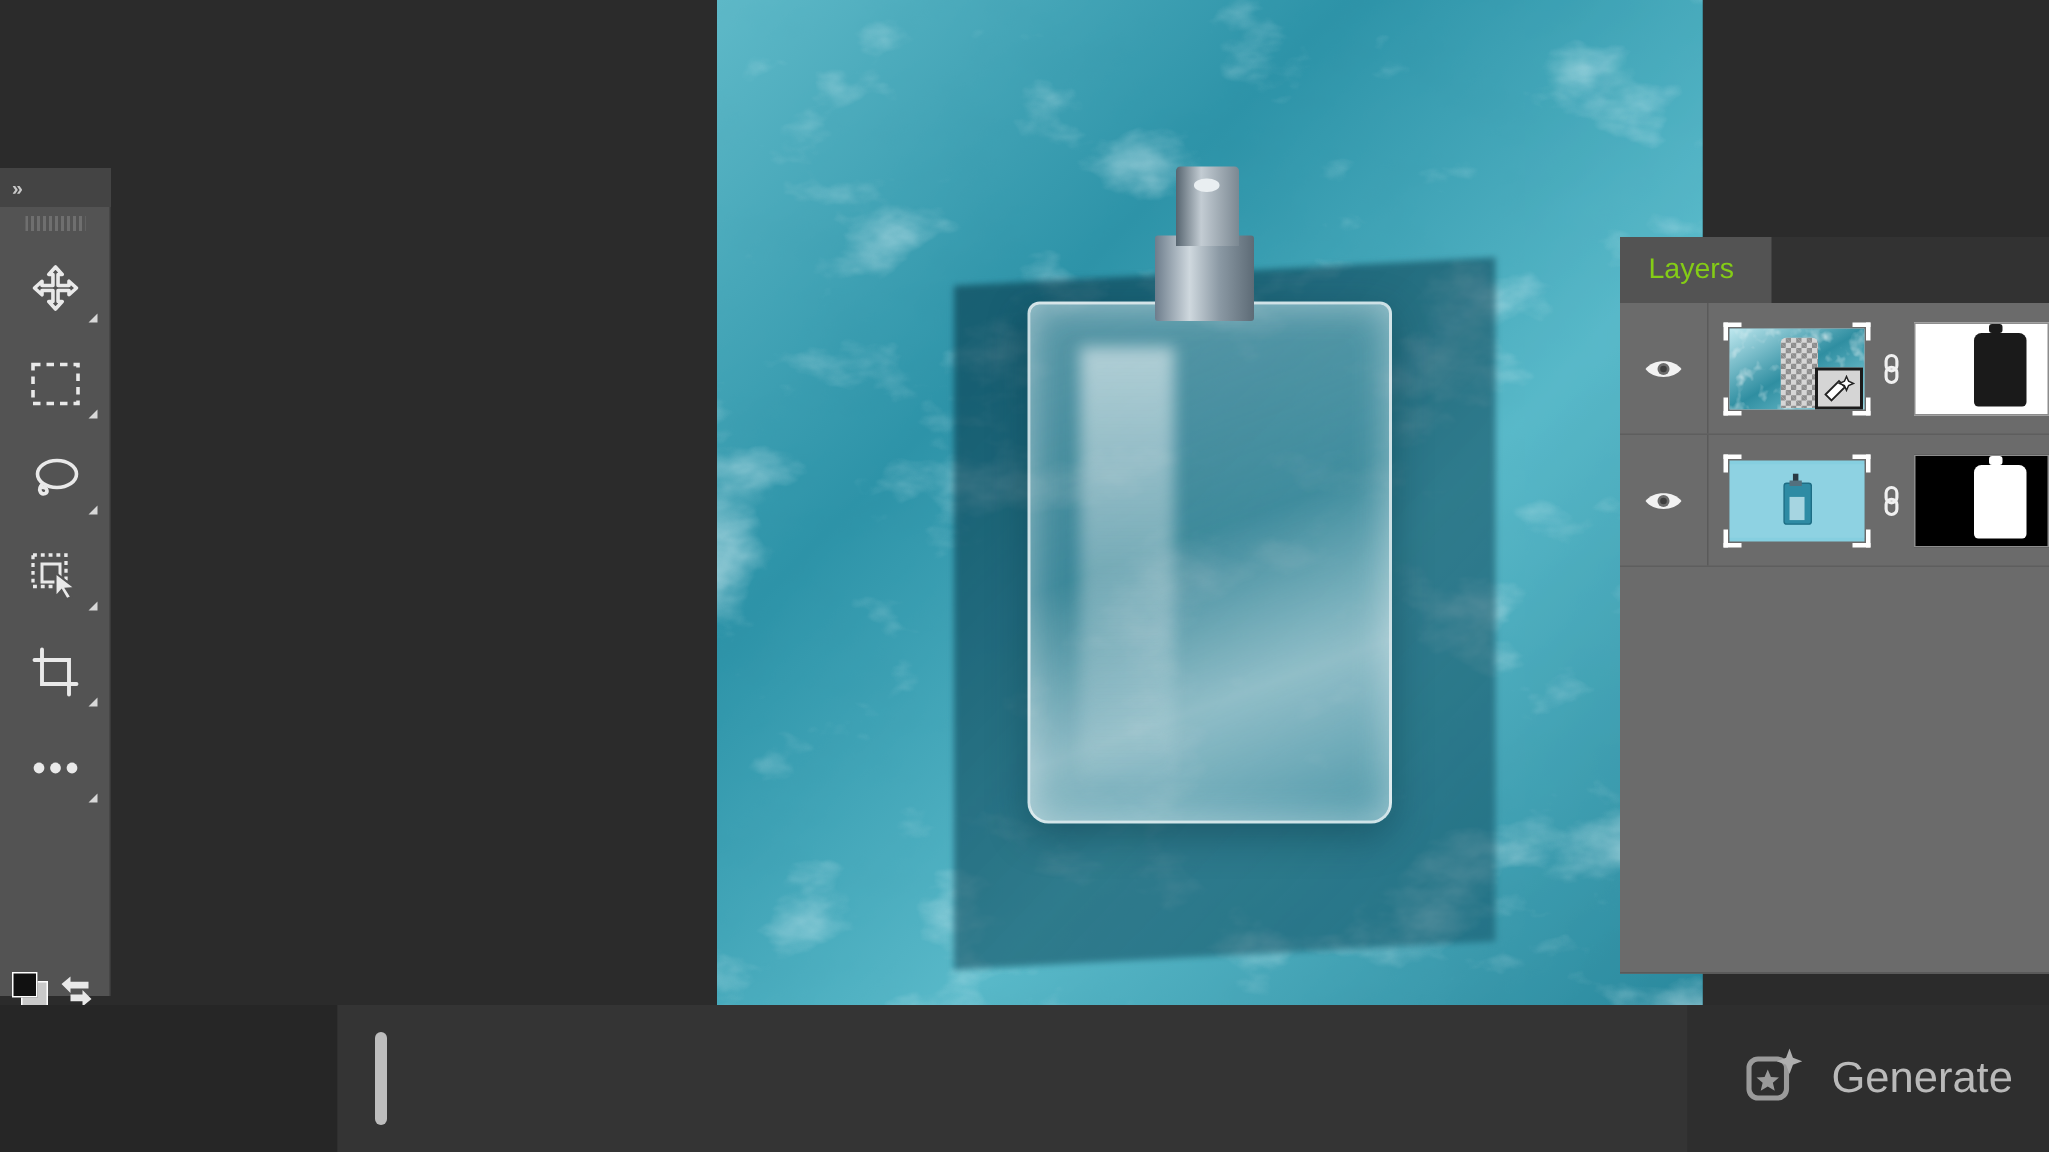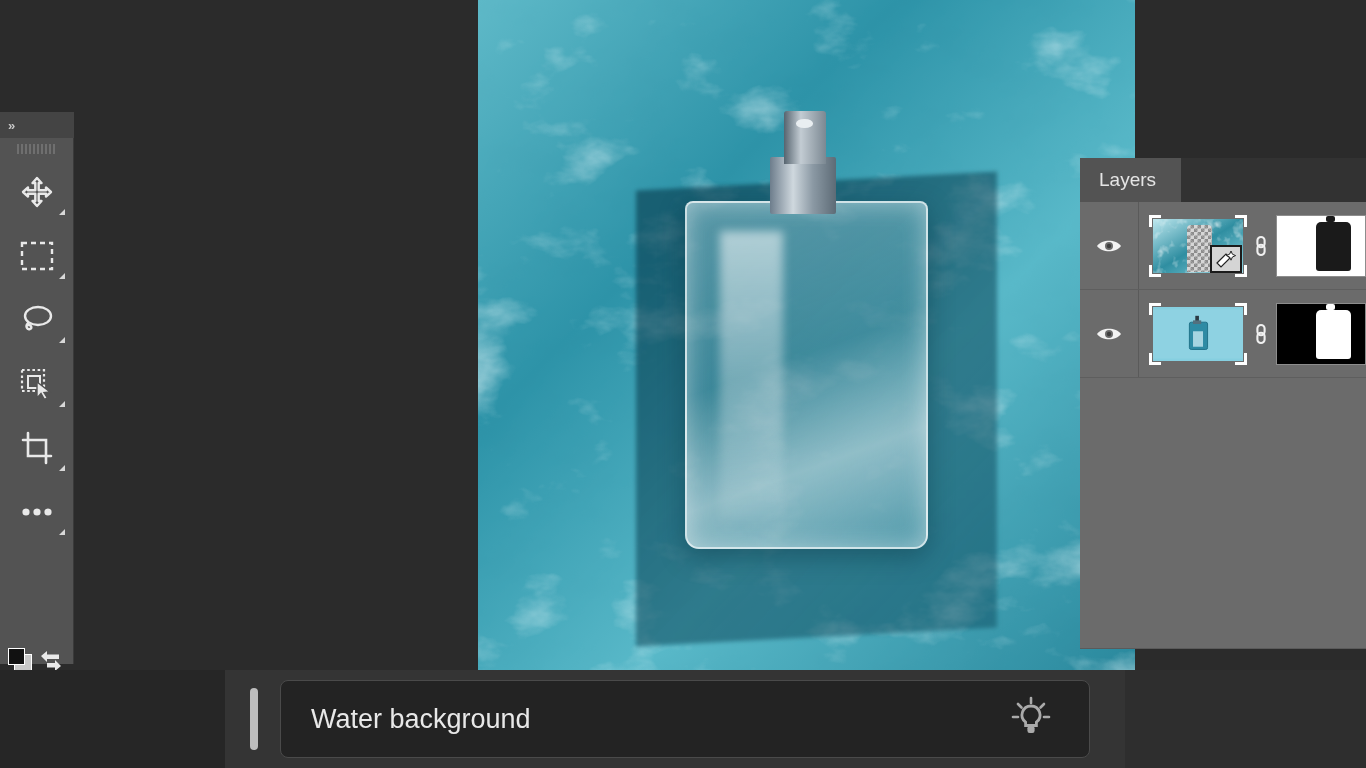--- a/index.html
+++ b/index.html
@@ -71,21 +71,21 @@
       background:linear-gradient(90deg,#56646f,#c3ccd3 40%,#7b8892);
       border-radius:3px 3px 0 0; }
   .nozzle:after { content:""; position:absolute; left:30%; top:16%; width:38%; height:16%;
       background:#e9eef1; border-radius:50%; }
 
   
   .layers-panel { position:absolute; left:1080px; top:158px; width:286px; height:447px; }
   .panel-tabs { height:44px; background:#323232; display:flex; align-items:stretch; }
   .panel-tab { width:101px; background:#535353; display:flex; align-items:center;
                padding-left:19px; }
-  .panel-tab span { color:#e5e5e5; font-size:19px; }
+  .panel-tab span { color:#84cc16; font-size:19px; }
   .layer-body { background:#6b6b6b; }
   .layer-row { height:88px; display:flex; align-items:center;
                border-bottom:1px solid #5e5e5e; }
   .eye-cell { width:64px; display:flex; align-items:center; justify-content:center;
               border-right:1px solid #5a5a5a; height:100%; }
   .thumb { position:relative; width:107px; height:62px; margin-left:10px; }
   .thumb-inner { position:absolute; inset:4px; overflow:hidden; background:#9bd3e0; }
   .corner { position:absolute; width:12px; height:12px; border:3px solid #fff; }
   .c-tl { left:0; top:0; border-right:none; border-bottom:none; }
   .c-tr { right:0; top:0; border-left:none; border-bottom:none; }
@@ -366,32 +366,28 @@
       </div>
     </div>
   </div>
 
   <div class="bottombar">
     <div class="dark-left"></div>
 
     <div class="prompt-shell">
       <div class="drag-grip"></div>
 
-      <div class="prompt-field">
-        <span class="prompt-text">Water background</span>
-        <span class="bulb">
-          <svg width="44" height="44" viewBox="0 0 44 44">
-            <g stroke="#aaaaaa" stroke-width="2.6" stroke-linecap="round" fill="none">
-              <line x1="22" y1="3" x2="22" y2="8"></line>
-              <line x1="9" y1="9" x2="12.5" y2="12.5"></line>
-              <line x1="35" y1="9" x2="31.5" y2="12.5"></line>
-              <line x1="4" y1="22" x2="9" y2="22"></line>
-              <line x1="40" y1="22" x2="35" y2="22"></line>
-            </g>
-            <path d="M22 11 a9 9 0 0 1 5.4 16.2 v3.3 h-10.8 v-3.3 A9 9 0 0 1 22 11Z" fill="none" stroke="#aaaaaa" stroke-width="2.8"></path>
-            <rect x="18.4" y="31" width="7.2" height="7" rx="2.2" fill="#aaaaaa"></rect>
-          </svg>
-        </span>
-      </div>
-    </div>
-
+    </div>
+
+    <div class="generate-area">
+      <span class="gen-icon">
+        <svg width="40" height="40" viewBox="0 0 40 40">
+          <rect x="3" y="9" width="25" height="26" rx="6" fill="none" stroke="#9a9a9a" stroke-width="3.4"></rect>
+          <path d="M15.5 16 L17.6 21 L23 21.4 L18.9 24.9 L20.2 30.2 L15.5 27.3
+                   L10.8 30.2 L12.1 24.9 L8 21.4 L13.4 21 Z" fill="#9a9a9a"></path>
+          <path d="M30 2 L32.3 8.2 L38.5 10.5 L32.3 12.8 L30 19 L27.7 12.8
+                   L21.5 10.5 L27.7 8.2 Z" fill="#b0b0b0"></path>
+        </svg>
+      </span>
+      <span class="gen-label">Generate</span>
+    </div>
   </div>
 </div>
 
 </body></html>

